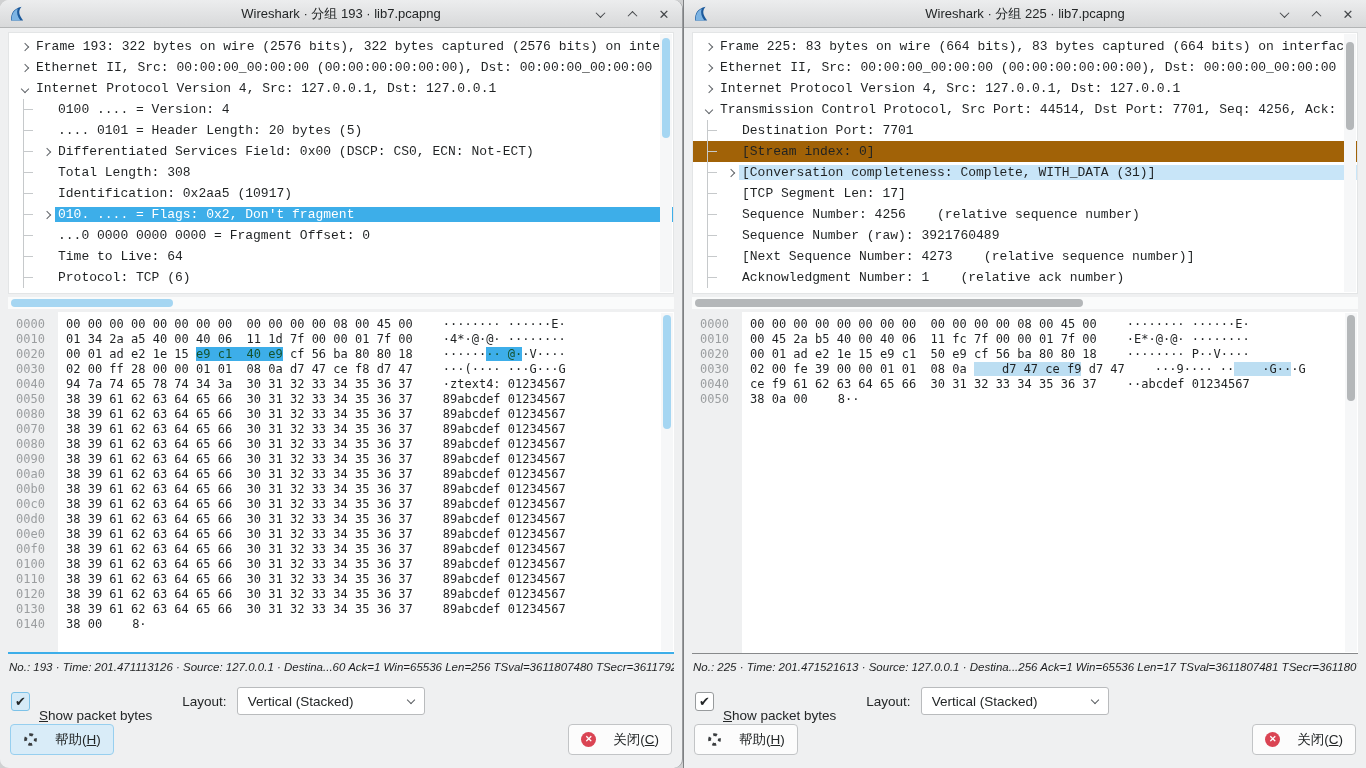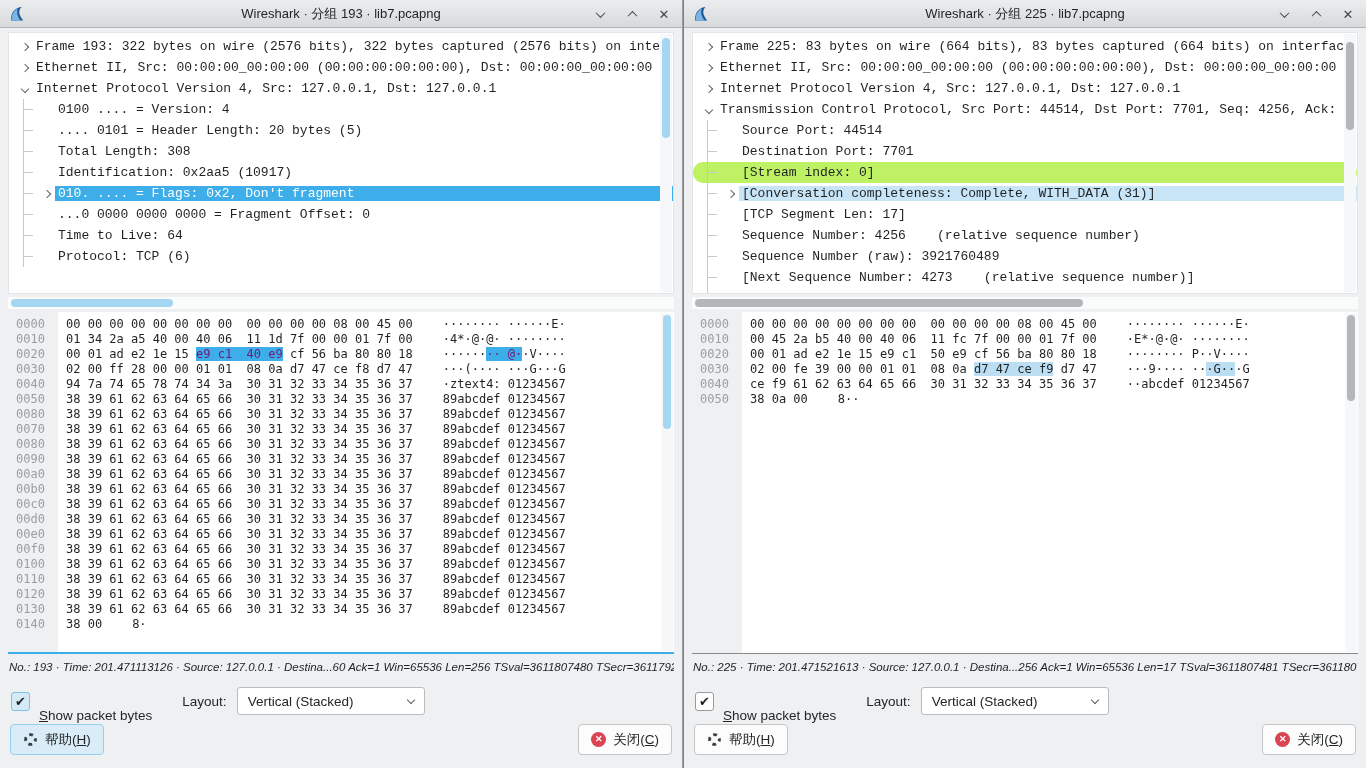--- a/index.html
+++ b/index.html
@@ -1,19 +1,19 @@
 <!DOCTYPE html>
 <html><head>
 <meta charset="utf-8">
 <style>
   * { margin:0; padding:0; box-sizing:border-box; }
   html,body { width:1366px; height:768px; overflow:hidden; background:#d0d1d2;
               font-family:"Liberation Sans", sans-serif; }
   .win { position:absolute; top:0; width:683px; height:768px; background:#eff0f1; overflow:hidden; }
-  .win0 { left:0; border-right:1px solid #9a9c9e; }
+  .win0 { left:0; border-right:1px solid #9a9c9e;border-radius:9px; }
   .win1 { left:683px; border-left:1px solid #7e8082; }
 
   
   .titlebar { position:relative; height:28px; background:linear-gradient(#ecedee,#d8d9da);
               border-bottom:1px solid #b3b5b6; display:flex; align-items:center; }
   .app-icon { position:absolute; left:8px; top:5px; width:18px; height:18px; }
   .title { flex:1; text-align:center; font-size:13px; color:#232627; }
   .winctl { position:absolute; right:10px; top:0; height:28px; display:flex; align-items:center; gap:16px; }
   .ctl { width:16px; height:16px; display:flex; align-items:center; justify-content:center; cursor:default; }
   .chev { width:7px; height:7px; border-right:1.6px solid #44474a; border-bottom:1.6px solid #44474a; }
@@ -34,21 +34,21 @@
      background-repeat:no-repeat;
      background-size:1px 100%, 10px 1px;
      background-position:14px 0, 14px 10px; }
   .chevbox { flex:none; width:16px; display:flex; align-items:center; justify-content:center; }
   .tchev { width:6px; height:6px; border-right:1.4px solid #62666a; border-bottom:1.4px solid #62666a; }
   .tchev.right { transform:rotate(-45deg); }
   .tchev.down { transform:rotate(45deg); }
   .lbl { padding:0 3px; }
   .sel-strong .lbl { flex:1; background:#3daee9; color:#fff; }
   .sel-pale .lbl { flex:1; background:#c8e5f8; }
-  .sel-pale-full { background:#bef264;border-radius:10px; }
+  .sel-pale-full { background:#a16207; }
 
   
   .vsb { position:absolute; right:1px; top:1px; bottom:1px; width:12px; background:#f6f7f8; }
   .vsb .thumb { position:absolute; left:2px; right:2px; border-radius:5px; }
   .hsb { position:absolute; left:8px; right:8px; top:297px; height:12px; background:#fafbfb; }
   .hsb .thumb { position:absolute; top:2px; bottom:2px; border-radius:5px; }
   .win0 .thumb { background:#a5d6f2; }
   .win1 .thumb { background:#b4b7b9; }
   .win0 .tree .thumb { top:4px; height:100px; }
   .win1 .tree .thumb { top:8px; height:88px; }
@@ -61,40 +61,40 @@
   .hex { position:absolute; left:8px; right:8px; top:312px; height:342px;
          background:linear-gradient(to right,#eff0f1 0,#eff0f1 50px,#ffffff 50px);
          overflow:hidden; font-family:"DejaVu Sans Mono","Liberation Mono",monospace;
          font-size:12px; line-height:15px; color:#1f2223; padding-top:5px; }
   .win0 .hex { border-bottom:2px solid #3daee9; }
   .win1 .hex { border-bottom:1px solid #87898b; }
   .hexrow { display:flex; white-space:pre; }
   .off { flex:none; width:50px; padding-left:8px; color:#9b9ea0; }
   .hbytes { flex:none; margin-left:8px; }
   .hascii { flex:none; margin-left:30px; }
-  .s1 { background:#3daee9; color:#701a75; }
-  .s2 { background:#bcdef2; }
+  .s1 { background:#3daee9; color:#14532d; }
+  .s2 { background:#bcdef2;padding-left:28px; }
 
   
   .statusline { position:absolute; left:9px; right:8px; top:661px; height:15px;
                 font-style:italic; font-size:11.5px; color:#1d1f20; white-space:pre; overflow:hidden; }
   .controls { position:absolute; left:11px; top:687px; height:28px; display:flex; align-items:center;
               font-size:13.5px; color:#232627; }
   .checkbox { width:19px; height:19px; border-radius:3px; background:#fff; border:1px solid #989b9d;
               display:flex; align-items:center; justify-content:center; font-size:13px; color:#232627; }
   .win0 .checkbox { background:#d5eaf7; border:1.5px solid #7cc2e8; }
   .cb-label { margin-left:9px;margin-top:28px; }
   .layout-label { margin-left:30px; }
   .combo { margin-left:10px; width:188px; height:28px; background:#fff; border:1px solid #b9bbbd;
            border-radius:3px; display:flex; align-items:center; padding:0 10px; font-size:13.5px; }
   .combo .val { flex:1; }
   .combo .tchev { border-color:#5a5e62; margin-top:-2px; }
   .btnrow { position:absolute; left:10px; right:10px; top:724px; height:32px; }
   .btn { position:absolute; height:31px; border-radius:4px; display:flex; align-items:center;
-         gap:7px; padding:0 12px; font-size:13.5px; color:#232627; background:#fcfcfc;
+         gap:17px; padding:0 12px; font-size:13.5px; color:#232627; background:#fcfcfc;
          border:1px solid #c2c4c6; }
   .help-btn { left:0; }
   .win0 .help-btn { background:#d9ecf8; border:1.5px solid #97cfef; }
   .close-btn { right:0; }
   .close-ic { width:15px; height:15px; border-radius:50%; background:#da4453; color:#fff;
               font-size:9px; line-height:15px; text-align:center; font-weight:bold; }
   u { text-decoration:underline; }
 </style>
 </head>
 <body>
@@ -119,20 +119,21 @@
       </div>
     </div>
 
     <div class="tree">
       <div class="tree-rows">
         <div class="trow lvl0"><span class="guide"></span><span class="chevbox"><span class="tchev right"></span></span><span class="lbl">Frame 193: 322 bytes on wire (2576 bits), 322 bytes captured (2576 bits) on inte</span></div>
         <div class="trow lvl0"><span class="guide"></span><span class="chevbox"><span class="tchev right"></span></span><span class="lbl">Ethernet II, Src: 00:00:00_00:00:00 (00:00:00:00:00:00), Dst: 00:00:00_00:00:00</span></div>
         <div class="trow lvl0"><span class="guide"></span><span class="chevbox"><span class="tchev down"></span></span><span class="lbl">Internet Protocol Version 4, Src: 127.0.0.1, Dst: 127.0.0.1</span></div>
         <div class="trow lvl1"><span class="guide"></span><span class="chevbox"></span><span class="lbl">0100 .... = Version: 4</span></div>
         <div class="trow lvl1"><span class="guide"></span><span class="chevbox"></span><span class="lbl">.... 0101 = Header Length: 20 bytes (5)</span></div>
+        <div class="trow lvl1"><span class="guide"></span><span class="chevbox"><span class="tchev right"></span></span><span class="lbl">Differentiated Services Field: 0x00 (DSCP: CS0, ECN: Not-ECT)</span></div>
         <div class="trow lvl1"><span class="guide"></span><span class="chevbox"></span><span class="lbl">Total Length: 308</span></div>
         <div class="trow lvl1"><span class="guide"></span><span class="chevbox"></span><span class="lbl">Identification: 0x2aa5 (10917)</span></div>
         <div class="trow lvl1 sel-strong"><span class="guide"></span><span class="chevbox"><span class="tchev right"></span></span><span class="lbl">010. .... = Flags: 0x2, Don't fragment</span></div>
         <div class="trow lvl1"><span class="guide"></span><span class="chevbox"></span><span class="lbl">...0 0000 0000 0000 = Fragment Offset: 0</span></div>
         <div class="trow lvl1"><span class="guide"></span><span class="chevbox"></span><span class="lbl">Time to Live: 64</span></div>
         <div class="trow lvl1"><span class="guide"></span><span class="chevbox"></span><span class="lbl">Protocol: TCP (6)</span></div>
       </div>
       <div class="vsb">
         <div class="thumb"></div>
       </div>
@@ -215,21 +216,20 @@
         </div>
       </div>
     </div>
 
     <div class="tree">
       <div class="tree-rows">
         <div class="trow lvl0"><span class="guide"></span><span class="chevbox"><span class="tchev right"></span></span><span class="lbl">Frame 225: 83 bytes on wire (664 bits), 83 bytes captured (664 bits) on interfac</span></div>
         <div class="trow lvl0"><span class="guide"></span><span class="chevbox"><span class="tchev right"></span></span><span class="lbl">Ethernet II, Src: 00:00:00_00:00:00 (00:00:00:00:00:00), Dst: 00:00:00_00:00:00</span></div>
         <div class="trow lvl0"><span class="guide"></span><span class="chevbox"><span class="tchev right"></span></span><span class="lbl">Internet Protocol Version 4, Src: 127.0.0.1, Dst: 127.0.0.1</span></div>
         <div class="trow lvl0"><span class="guide"></span><span class="chevbox"><span class="tchev down"></span></span><span class="lbl">Transmission Control Protocol, Src Port: 44514, Dst Port: 7701, Seq: 4256, Ack:</span></div>
-        <div class="trow lvl1"><span class="guide"></span><span class="chevbox"></span><span class="lbl">Source Port: 44514</span></div>
         <div class="trow lvl1"><span class="guide"></span><span class="chevbox"></span><span class="lbl">Destination Port: 7701</span></div>
         <div class="trow lvl1 sel-pale-full"><span class="guide"></span><span class="chevbox"></span><span class="lbl">[Stream index: 0]</span></div>
         <div class="trow lvl1 sel-pale"><span class="guide"></span><span class="chevbox"><span class="tchev right"></span></span><span class="lbl">[Conversation completeness: Complete, WITH_DATA (31)]</span></div>
         <div class="trow lvl1"><span class="guide"></span><span class="chevbox"></span><span class="lbl">[TCP Segment Len: 17]</span></div>
         <div class="trow lvl1"><span class="guide"></span><span class="chevbox"></span><span class="lbl">Sequence Number: 4256    (relative sequence number)</span></div>
         <div class="trow lvl1"><span class="guide"></span><span class="chevbox"></span><span class="lbl">Sequence Number (raw): 3921760489</span></div>
         <div class="trow lvl1"><span class="guide"></span><span class="chevbox"></span><span class="lbl">[Next Sequence Number: 4273    (relative sequence number)]</span></div>
         <div class="trow lvl1"><span class="guide"></span><span class="chevbox"></span><span class="lbl">Acknowledgment Number: 1    (relative ack number)</span></div>
       </div>
       <div class="vsb">

